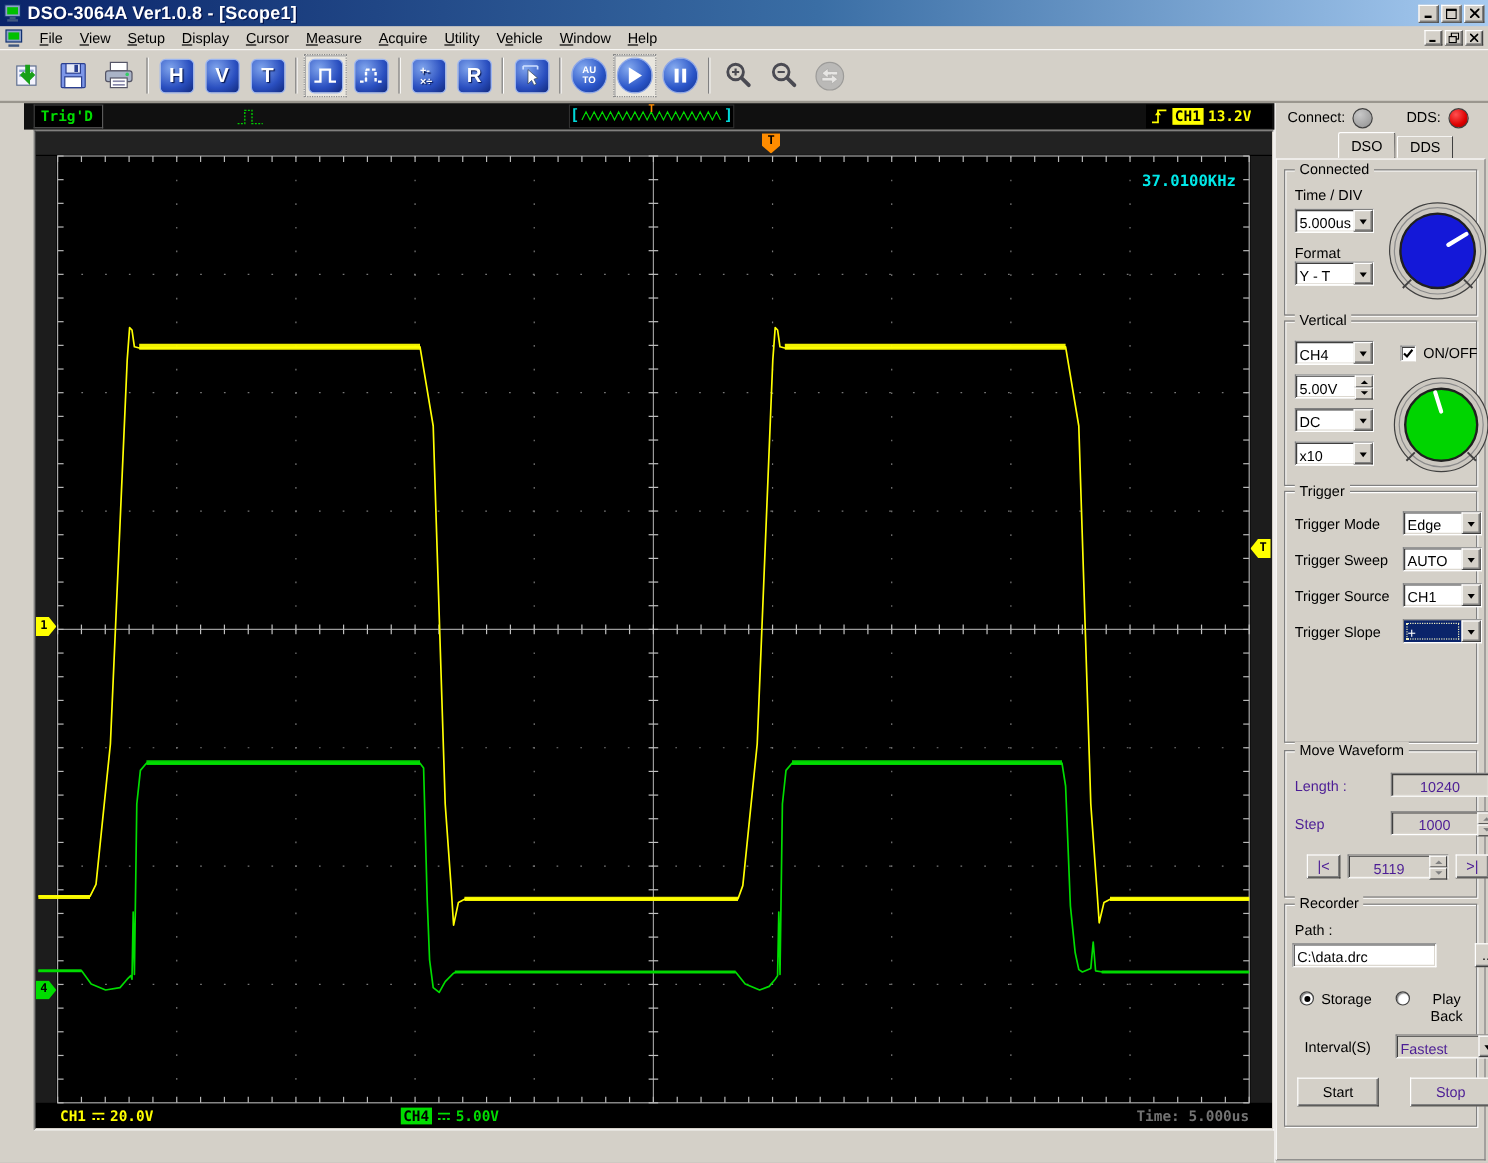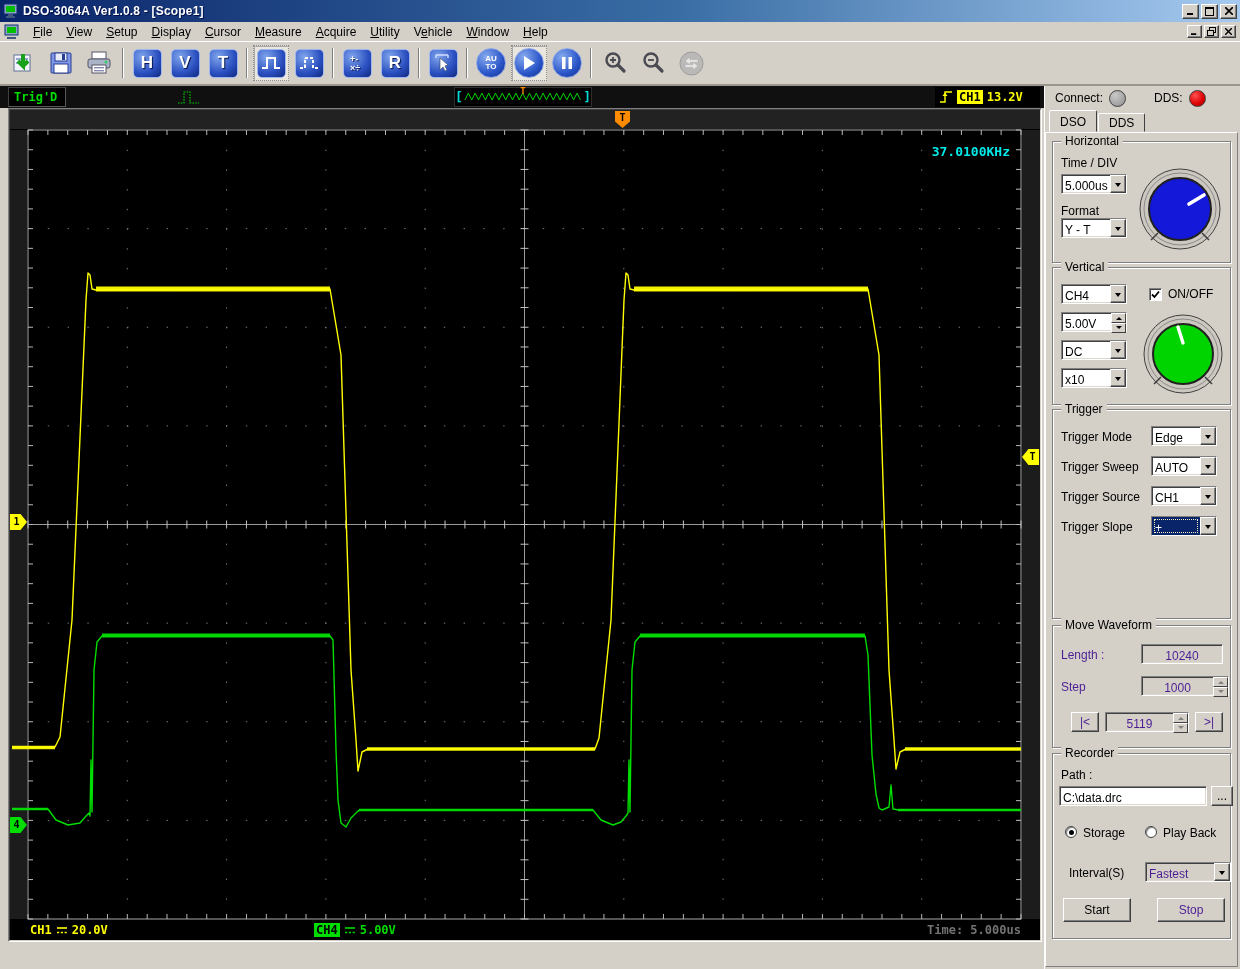--- a/index.html
+++ b/index.html
@@ -4,21 +4,21 @@
 <style>
   * { margin:0; padding:0; box-sizing:border-box; }
   html,body { width:1240px; height:969px; overflow:hidden; background:#d4d0c8;
     font-family:"Liberation Sans", sans-serif; font-size:12px; color:#000; }
   .window { width:1240px; height:969px; display:flex; flex-direction:column; background:#d4d0c8; }
 
   
   .titlebar { height:22px; background:linear-gradient(90deg,#0a246a,#3a6ea5 55%,#a6caf0);
     display:flex; align-items:center; padding:0 3px; flex-shrink:0; }
   .titlebar .ticon { width:16px; height:16px; margin-right:4px; }
-  .title-text { color:#fff; font-weight:bold; font-size:12px; flex:1;
+  .title-text { color:#fff; font-weight:bold; font-size:15px; flex:1;
     text-shadow:1px 1px 0 #00114a; letter-spacing:.2px; }
   .winbtn { width:17px; height:15px; background:#d4d0c8; border:1px solid;
     border-color:#fff #404040 #404040 #fff; box-shadow:inset -1px -1px 0 #808080;
     margin-left:2px; display:flex; align-items:center; justify-content:center; }
   .winbtn svg { display:block; }
 
   
   .menubar { height:20px; background:#d4d0c8; display:flex; align-items:center;
     padding:0 2px; border-bottom:1px solid #fff; flex-shrink:0; }
   .mdiicon { width:16px; height:16px; margin:0 6px 0 2px; }
@@ -44,21 +44,21 @@
     display:flex; align-items:center; justify-content:center;
     text-shadow:1px 1px 1px #00114a; }
   .rndbtn { width:30px; height:30px; border-radius:50%;
     background:radial-gradient(circle at 32% 28%, #86abef, #2a55c8 60%, #123089);
     border:1px solid #8fa8e8; display:flex; align-items:center; justify-content:center;
     flex-direction:column; color:#fff; font-weight:bold; }
   .autotxt { font-size:8px; line-height:8px; text-align:center; }
 
   
   .main { flex:1; display:flex; background:#d4d0c8; min-height:0; }
-  .scope-col { width:1044px; display:flex; flex-direction:column; }
+  .scope-col { width:1044px; display:flex; flex-direction:column;margin-left:20px; }
 
   .scope-header { height:22px; background:#101010; position:relative; flex-shrink:0;
     font-family:"DejaVu Sans Mono", monospace; }
   .trig-box { position:absolute; left:8px; top:1px; width:58px; height:20px; background:#000;
     border:1px solid; border-color:#404040 #5a5a5a #5a5a5a #404040;
     color:#00dd00; font-weight:bold; font-size:12px; display:flex; align-items:center; padding-left:5px; }
   .pulse-ind { position:absolute; left:176px; top:2px; }
   .preview-box { position:absolute; left:454px; top:1px; width:138px; height:20px; background:#000;
     border:1px solid #303030; display:flex; align-items:center; }
   .preview-box .brk { color:#00d8d8; font-weight:bold; font-size:13px; line-height:12px; }
@@ -97,21 +97,21 @@
 
   
   .right-panel { width:196px; background:#d4d0c8; display:flex; flex-direction:column;
     border-left:1px solid #fff; }
   .conn-row { height:24px; display:flex; align-items:center; padding:0 10px; gap:6px; flex-shrink:0; }
   .light { width:17px; height:17px; border-radius:50%; border:1px solid #404040; }
   .light.gray { background:radial-gradient(circle at 35% 30%, #c8c8c8, #909090); }
   .light.red { background:radial-gradient(circle at 35% 30%, #ff5050, #dd0000 60%, #990000); }
   .tabs { height:22px; display:flex; align-items:flex-end; padding-left:4px; flex-shrink:0; }
   .tab { border:1px solid; border-color:#fff #404040 transparent #fff; background:#d4d0c8;
-    padding:2px 10px 3px 10px; border-radius:2px 2px 0 0; }
+    padding:2px 10px 3px 10px; border-radius:2px 2px 0 0;margin-left:48px; }
   .tab.active { height:22px; font-weight:normal; position:relative; z-index:2; padding-top:4px; }
   .tab.inactive { height:19px; margin-left:1px; }
   .tab-panel { flex:1; margin:0 2px 2px 0; border:1px solid; border-color:#fff #808080 #808080 #fff;
     background:#d4d0c8; position:relative; padding:0 4px; }
 
   .group { position:relative; border:1px solid #808080; box-shadow:inset 1px 1px 0 #fff,1px 1px 0 #fff;
     margin:0 2px; }
   .group-title { position:absolute; top:-8px; left:8px; background:#d4d0c8; padding:0 4px; font-size:12px; }
   .g-horizontal { height:122px; margin-top:8px; }
   .g-vertical { height:138px; margin-top:4px; }
@@ -722,21 +722,21 @@
         <span style="margin-left:22px">DDS:</span>
         <div class="light red"></div>
       </div>
       <div class="tabs">
         <div class="tab active">DSO</div>
         <div class="tab inactive">DDS</div>
       </div>
       <div class="tab-panel">
 
         <div class="group g-horizontal">
-          <span class="group-title">Horizontal</span>
+          <span class="group-title">Connected</span>
           <span class="glabel" style="left:8px;top:14px">Time / DIV</span>
           <div class="combo" style="left:8px;top:32px;width:66px">
             <span class="combo-val">5.000us</span>
             <span class="combo-arrow">
                 <span class="arr-dn"></span>
               </span>
             </div>
           <span class="glabel" style="left:8px;top:62px">Format</span>
           <div class="combo" style="left:8px;top:76px;width:66px">
             <span class="combo-val">Y - T</span>
@@ -866,21 +866,21 @@
               </span>
             </div>
           <div class="btn dis" style="left:142px;top:86px;width:28px;height:20px">
             <span>&gt;|</span>
             </div>
         </div>
 
         <div class="group g-recorder">
           <span class="group-title">Recorder</span>
           <span class="glabel" style="left:8px;top:14px">Path :</span>
-          <div class="field" style="left:6px;top:32px;width:148px">
+          <div class="field" style="left:6px;top:32px;width:120px">
             <span class="combo-val">C:\data.drc</span>
             </div>
           <div class="btn" style="left:158px;top:32px;width:22px;height:20px">
             <span>...</span>
             </div>
           <div class="radio sel" style="left:12px;top:72px"></div>
           <span class="glabel" style="left:30px;top:72px">Storage</span>
           <div class="radio" style="left:92px;top:72px"></div>
           <span class="glabel" style="left:110px;top:72px">Play Back</span>
           <span class="glabel" style="left:16px;top:112px">Interval(S)</span>

